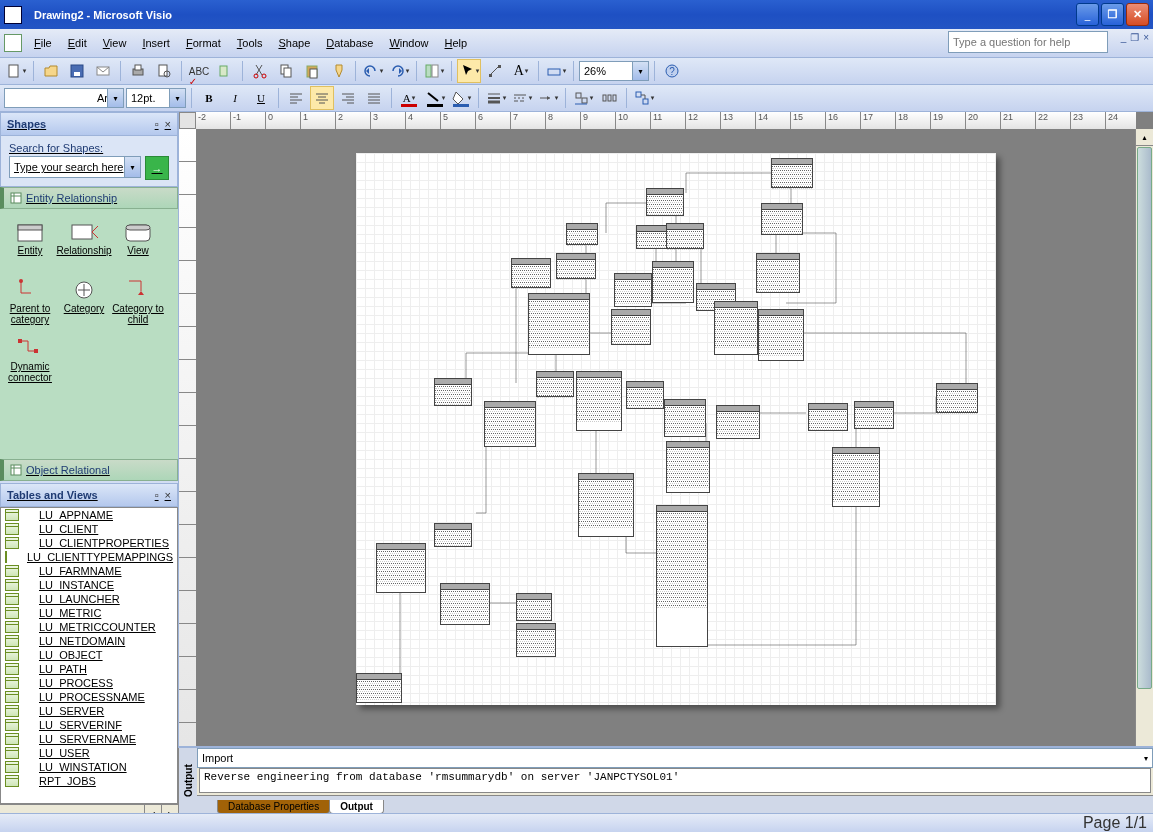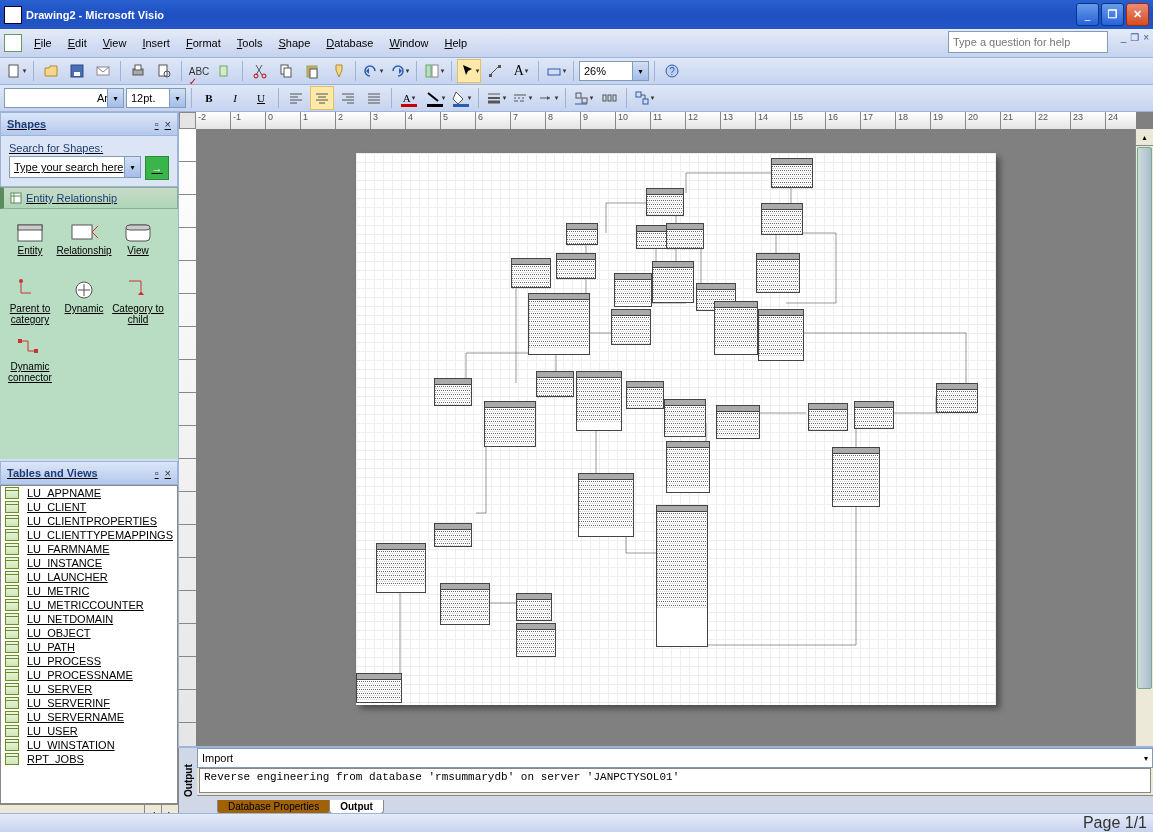--- a/index.html
+++ b/index.html
@@ -1,18 +1,18 @@
 <!DOCTYPE html>
 <html><head>
 <meta charset="utf-8">
 <style>
   body { margin:0; font-family: Tahoma, sans-serif; font-size:11px; overflow:hidden; width:1153px; height:832px; background:#ece9d8; }
   .titlebar { height:29px; background:linear-gradient(#2a60d0,#1e50c3,#2355c4); color:white; display:flex; align-items:center; padding:0 4px; }
   .titlebar .icon { width:16px; height:16px; background:#fff; margin-right:4px; display:inline-block; border:1px solid #003; }
-  .titlebar .title { flex:1; font-weight:bold; }
+  .titlebar .title { flex:1; font-weight:bold;margin-left:8px; }
   .winbtn { width:21px; height:21px; margin-left:2px; background:linear-gradient(#6a9be9,#2862d9); border:1px solid #003a8d; color:white; display:flex; align-items:center; justify-content:center; font-weight:bold; font-family:Tahoma; border-radius:3px; }
   .winbtn.close { background:linear-gradient(#eb8d76,#d64d24); border-color:#992b0b; }
   .menubar { height:24px; background:linear-gradient(#e5ebf7,#c6d3ef); display:flex; align-items:center; padding:2px 4px; border-bottom:1px solid #9db3d9; }
   .menu-item { padding:2px 8px; cursor:default; }
   .menu-item span { text-decoration:underline; }
   .helpbox { position:absolute; right:45px; top:31px; width:150px; height:18px; border:1px solid #7f9db9; background:white; color:#888; padding:1px 4px; font-size:11px; }
   .menuctl { position:absolute; right:4px; top:32px; display:flex; gap:4px; color:#3b5998; font-size:10px; }
   .toolbar { height:26px; background:linear-gradient(#dfe8f7,#c6d3ef); display:flex; align-items:center; padding:0 4px; border-bottom:1px solid #9db3d9; gap:2px; }
   .tbtn { width:22px; height:22px; border:1px solid transparent; display:flex; align-items:center; justify-content:center; position:relative; }
   .tsep { width:1px; height:20px; background:#9db3d9; margin:0 3px;}
@@ -24,21 +24,21 @@
   .panel-header { height:22px; background:linear-gradient(#dbe6f8,#b4c8ed); border:1px solid #9db3d9; display:flex; align-items:center; padding:0 6px; font-weight:bold; color:#1f3b73; justify-content:space-between; }
   .panel-header .ctrls { display:flex; gap:6px; font-weight:normal; color:#333;}
   .search-area { padding:6px 8px; background:#dbe5f6; border:1px solid #9db3d9; border-top:none; }
   .search-row { display:flex; gap:4px; margin-top:2px;}
   .search-row .gobtn { width:22px; height:22px; background:#39b54a; border:1px solid #2a8a37; color:white; display:flex; align-items:center; justify-content:center;}
   .stencil-header { height:20px; background:linear-gradient(#c9dbc8,#add6b8); border:1px solid #88b090; padding:0 6px; display:flex; align-items:center; color:#1f3b73; border-left:4px solid #5a8c5e; }
   .stencil-body { background:#b9ddc2; padding:8px 4px; display:flex; flex-wrap:wrap; gap:2px; height:234px; align-content:flex-start; }
   .shape { width:52px; height:56px; display:flex; flex-direction:column; align-items:center; justify-content:flex-start; text-align:center; font-size:10px; cursor:grab; }
   .shape .glyph { width:28px; height:22px; margin:4px 0 2px 0; }
   .tables-list { flex:1; overflow:auto; background:white; border:1px solid #888; }
-  .tables-list .row { padding:1px 4px; display:flex; align-items:center; gap:8px; white-space:nowrap; }
+  .tables-list .row { padding:1px 4px; display:flex; align-items:center; gap:20px; white-space:nowrap; }
   .tables-list .ticon { width:12px; height:10px; border:1px solid #6b8e23; background:linear-gradient(#eef7e4,#cfe6b8); display:inline-block; position:relative; }
   .tables-list .ticon::before { content:''; position:absolute; top:2px; left:0; right:0; height:1px; background:#6b8e23;}
   .canvas { flex:1; position:relative; background:#808080; overflow:hidden; }
   .ruler-h { height:17px; background:linear-gradient(#fff,#e4e4e4); border-bottom:1px solid #888; position:absolute; top:0; left:17px; right:17px; font-size:9px; display:flex; overflow:hidden; }
   .ruler-h .tick { width:32px; border-right:1px solid #888; text-align:left; padding-left:2px; color:#555; position:relative; flex-shrink:0; }
   .ruler-v { width:17px; background:linear-gradient(#fff,#e4e4e4); border-right:1px solid #888; position:absolute; top:17px; bottom:31px; left:0; font-size:9px; }
   .ruler-v .tick { height:32px; border-bottom:1px solid #888; color:#555; }
   .ruler-corner { width:17px; height:17px; background:#e4e4e4; border:1px solid #888; position:absolute; top:0; left:0; box-sizing:border-box; }
   .page-area { position:absolute; top:17px; left:17px; right:17px; bottom:31px; background:#808080; overflow:hidden; }
   .page { position:absolute; background:white; box-shadow:4px 4px 6px rgba(0,0,0,0.4); }
@@ -388,38 +388,45 @@
             <path d="M5 2 v12 h10" fill="none" stroke="#c33"></path>
             <circle cx="5" cy="2" r="2" fill="#c33"></circle>
           </svg>
           <div>Parent to category</div>
         </div>
         <div class="shape">
           <svg class="glyph" viewBox="0 0 28 22">
             <circle cx="14" cy="11" r="8" fill="#fff" stroke="#555"></circle>
             <path d="M8 11h12M14 5v12" stroke="#555"></path>
           </svg>
-          <div>Dynamic</div>
+          <div>Category</div>
         </div>
         <div class="shape">
           <svg class="glyph" viewBox="0 0 28 22">
             <path d="M5 2 h12 v10" fill="none" stroke="#c33"></path>
             <path d="M17 12 l-3 4 l6 0 z" fill="#c33"></path>
           </svg>
           <div>Category to child</div>
         </div>
         <div class="shape">
           <svg class="glyph" viewBox="0 0 28 22">
             <path d="M4 4 h8 v10 h8" fill="none" stroke="#c33"></path>
             <rect x="2" y="2" width="4" height="4" fill="#c33"></rect>
             <rect x="18" y="12" width="4" height="4" fill="#c33"></rect>
           </svg>
           <div>Dynamic connector</div>
         </div>
       </div>
+    <div class="stencil-header">
+      <svg width="12" height="12" style="margin-right:4px;">
+          <rect x="1" y="1" width="10" height="10" fill="#fff" stroke="#5a8c5e"></rect>
+          <path d="M1 4h10M4 1v10" stroke="#5a8c5e"></path>
+        </svg>
+      <span>Object Relational</span>
+    </div>
     <div class="panel-header" style="margin-top:2px;">
       <span>Tables and Views</span>
       <span class="ctrls">
           <span>▫</span> 
           <span>×</span>
         </span>
     </div>
     <div class="tables-list" id="tables-list">
         <div class="row">
           <span class="ticon"></span>

